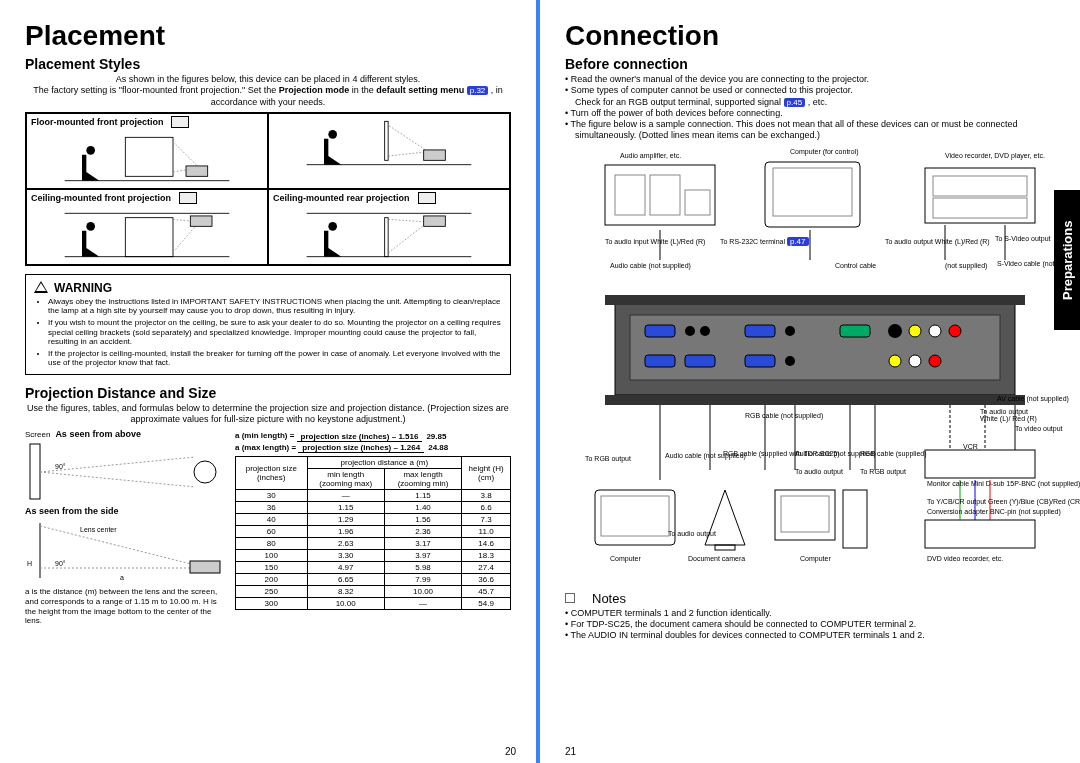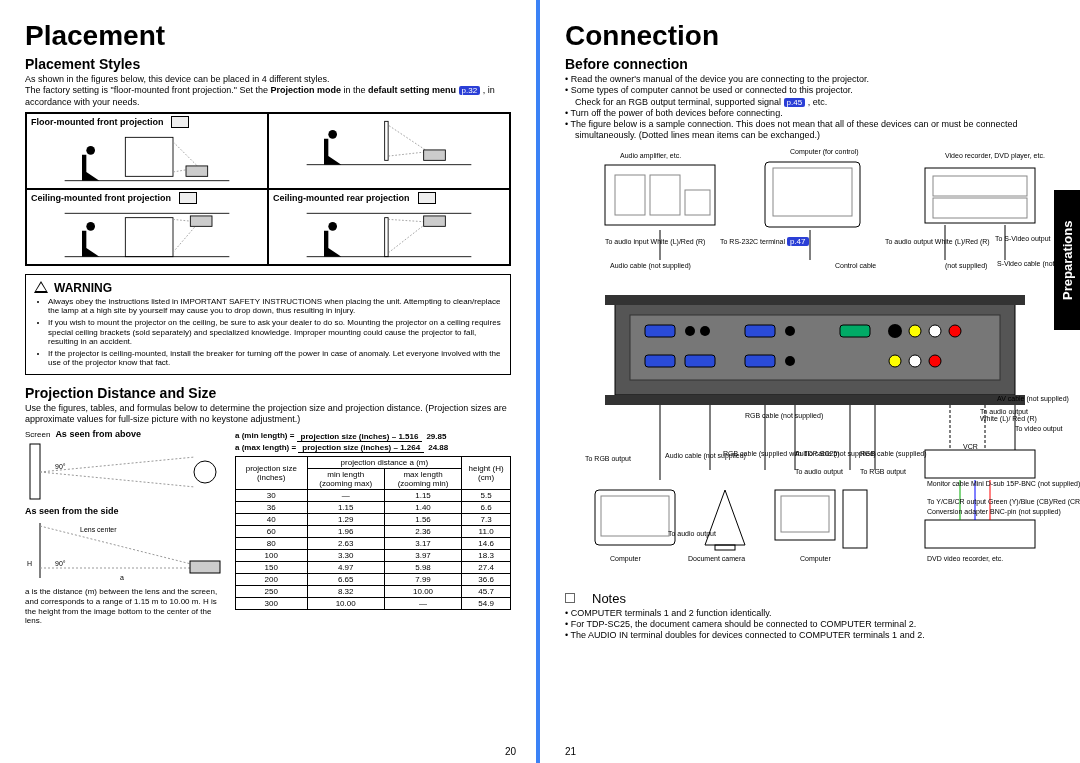--- a/index.html
+++ b/index.html
@@ -25,20 +25,21 @@
     margin-bottom: 4px;
   }
   h2 {
     font-size: 14px;
     font-weight: bold;
     margin-bottom: 2px;
   }
   .body-text {
     font-size: 9px;
     line-height: 1.25;
+    text-align: center;
   }
   .quadrant-box {
     border: 1px solid #000;
     width: 100%;
     margin-top: 4px;
   }
   .quad-row {
     display: flex;
   }
   .quad-cell {
@@ -373,21 +374,21 @@
           <tr>
             <th>min length (zooming max)</th>
             <th>max length (zooming min)</th>
           </tr>
           </tbody>
             <tbody id="proj-rows">
               <tr>
                 <td>30</td>
                 <td>—</td>
                 <td>1.15</td>
-                <td>5.5</td>
+                <td>3.8</td>
               </tr>
               <tr>
                 <td>36</td>
                 <td>1.15</td>
                 <td>1.40</td>
                 <td>6.6</td>
               </tr>
               <tr>
                 <td>40</td>
                 <td>1.29</td>

